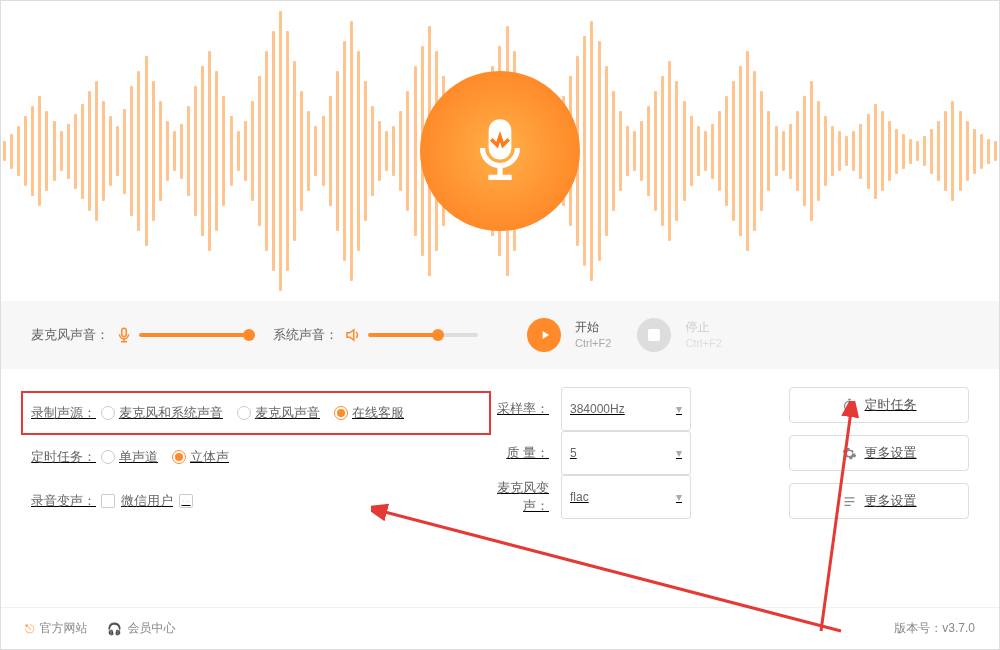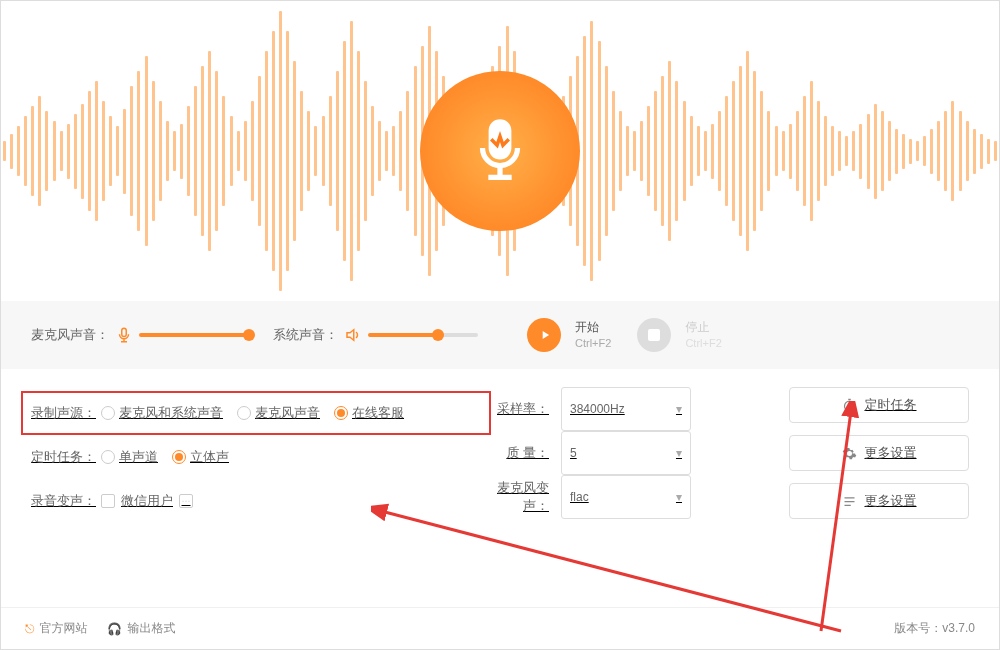--- a/index.html
+++ b/index.html
@@ -329,21 +329,21 @@
     </div>
   </div>
 
   <div class="footer">
     <a>
       <span class="footer-icon">⎋</span>
       <span>官方网站</span>
     </a>
     <a>
       <span class="footer-icon">🎧</span>
-      <span>输出格式</span>
+      <span>会员中心</span>
     </a>
     <div class="footer-spacer"></div>
     <span><span>版本号：</span><span>v3.7.0</span></span>
   </div>
 
   <svg class="arrow" style="left:370px; top:460px;" width="480" height="180">
     <defs>
         <marker id="ah1" markerWidth="10" markerHeight="10" refX="2" refY="3" orient="auto">
           <path d="M0,0 L0,6 L8,3 z" fill="#e53935"></path>
         </marker>

